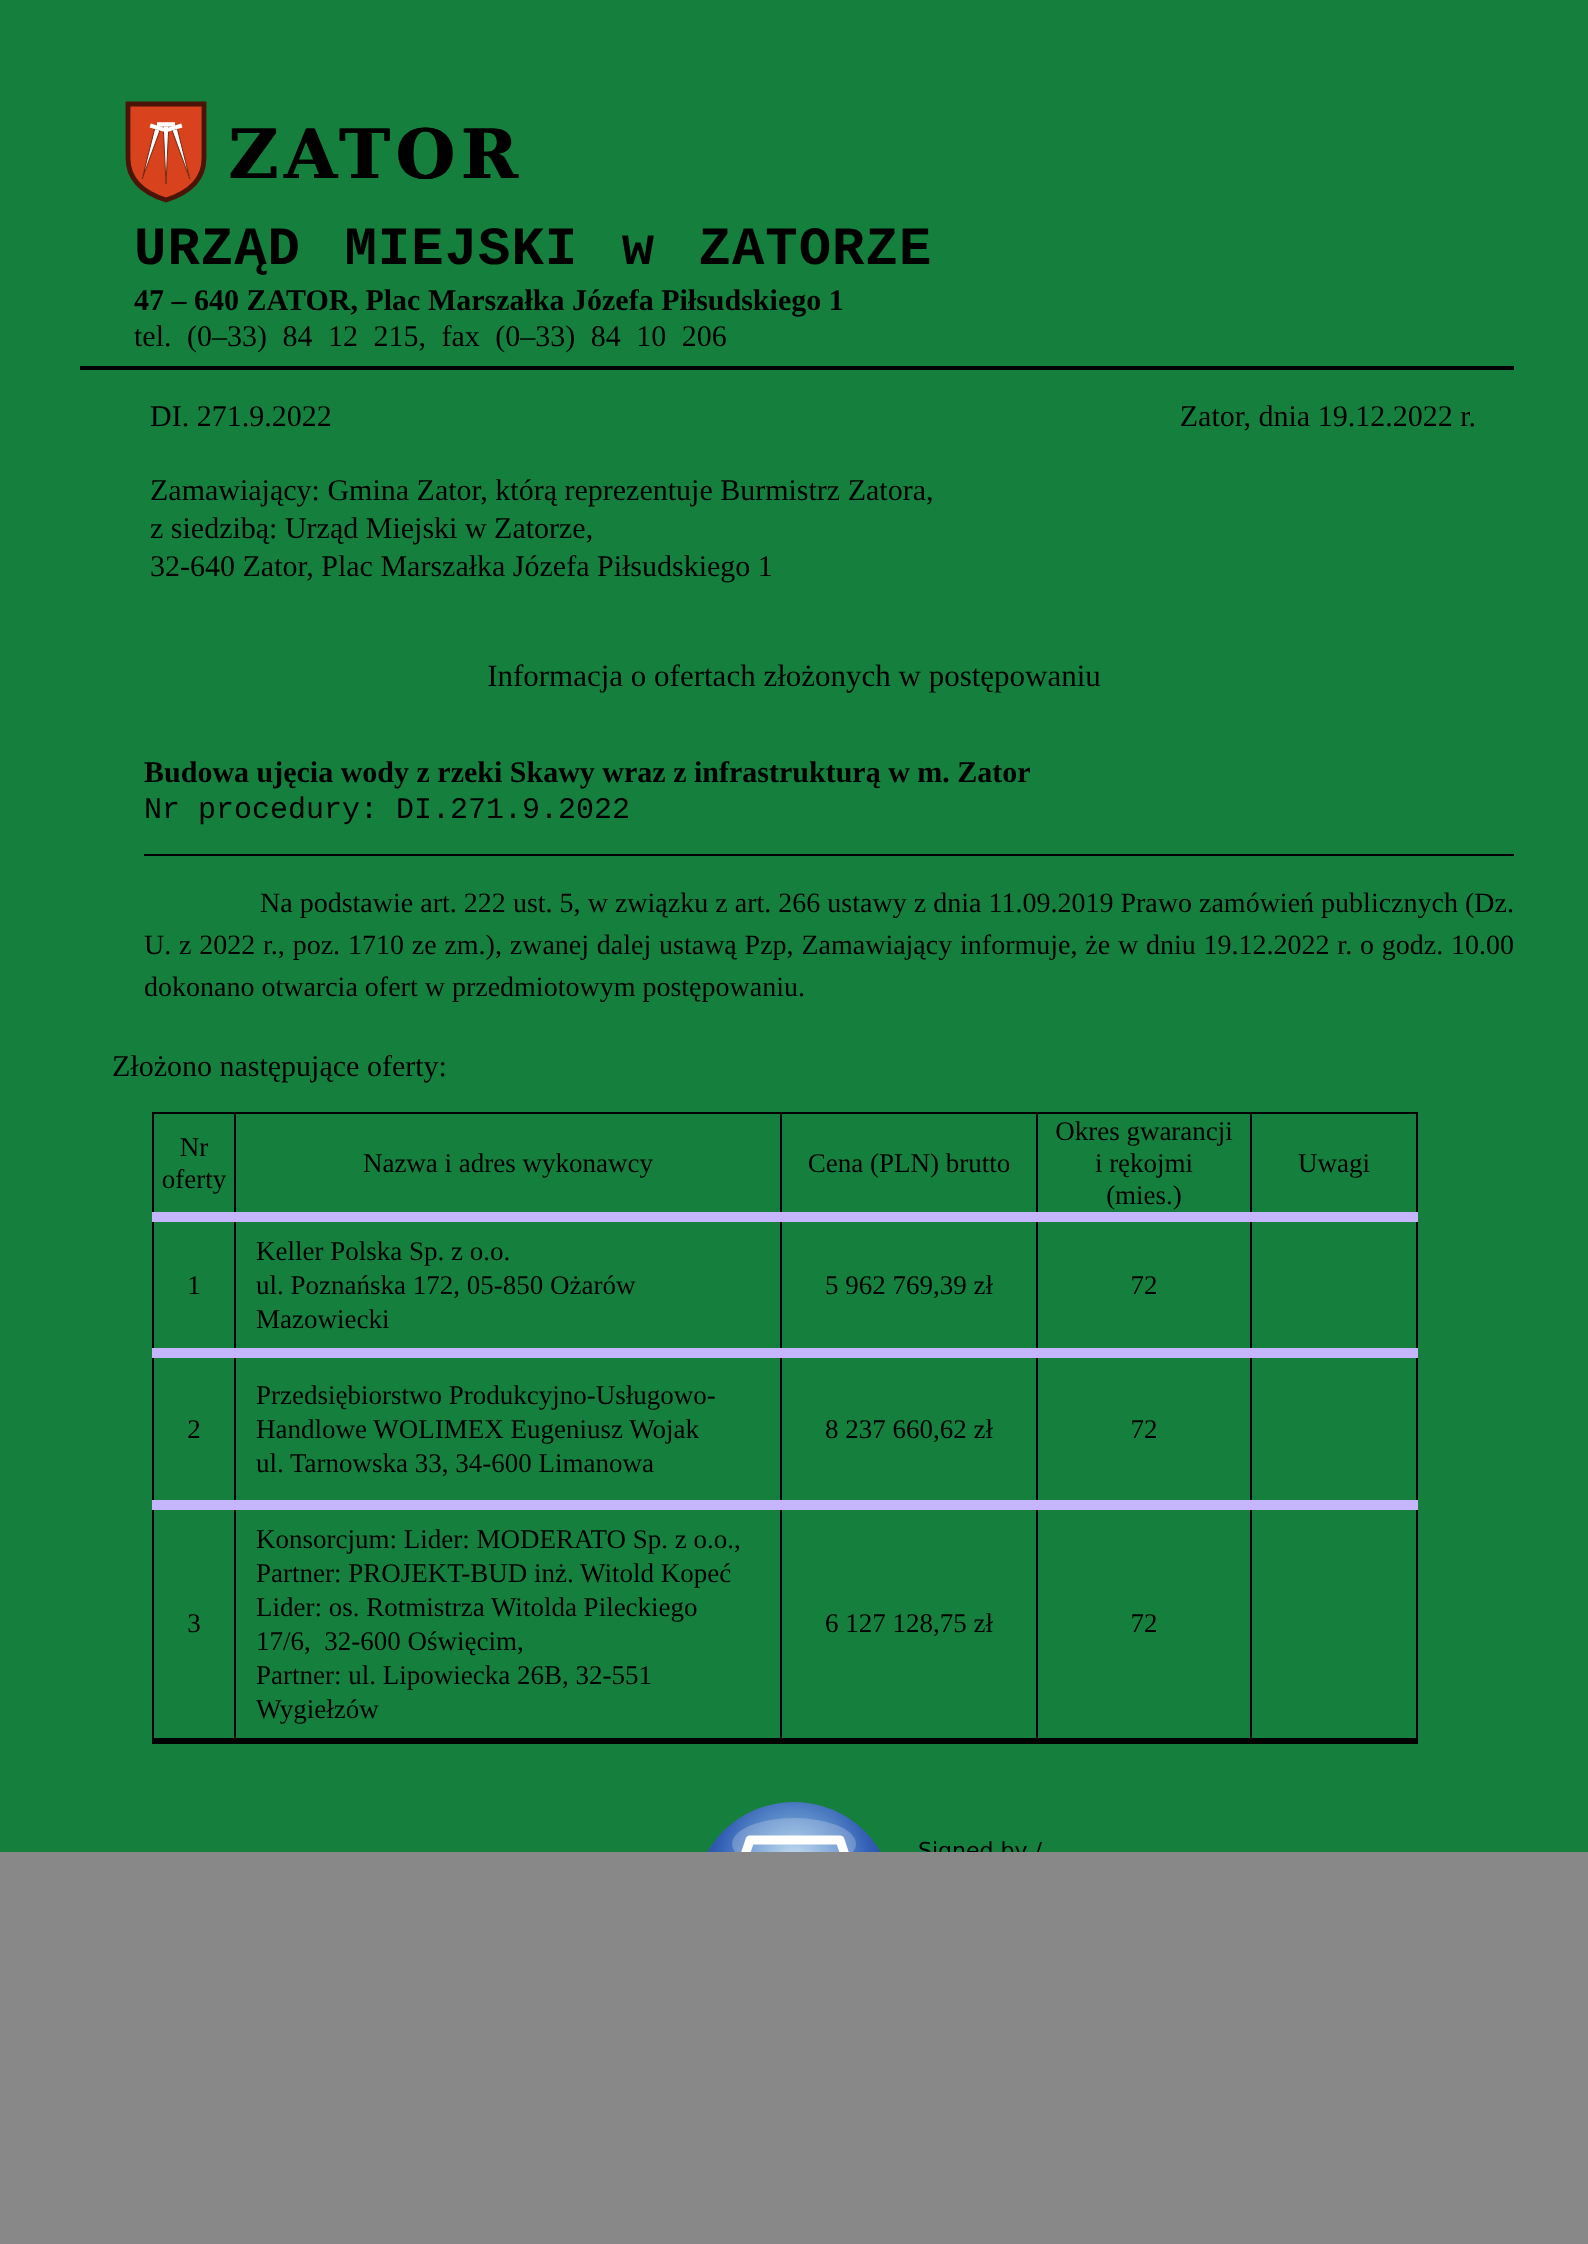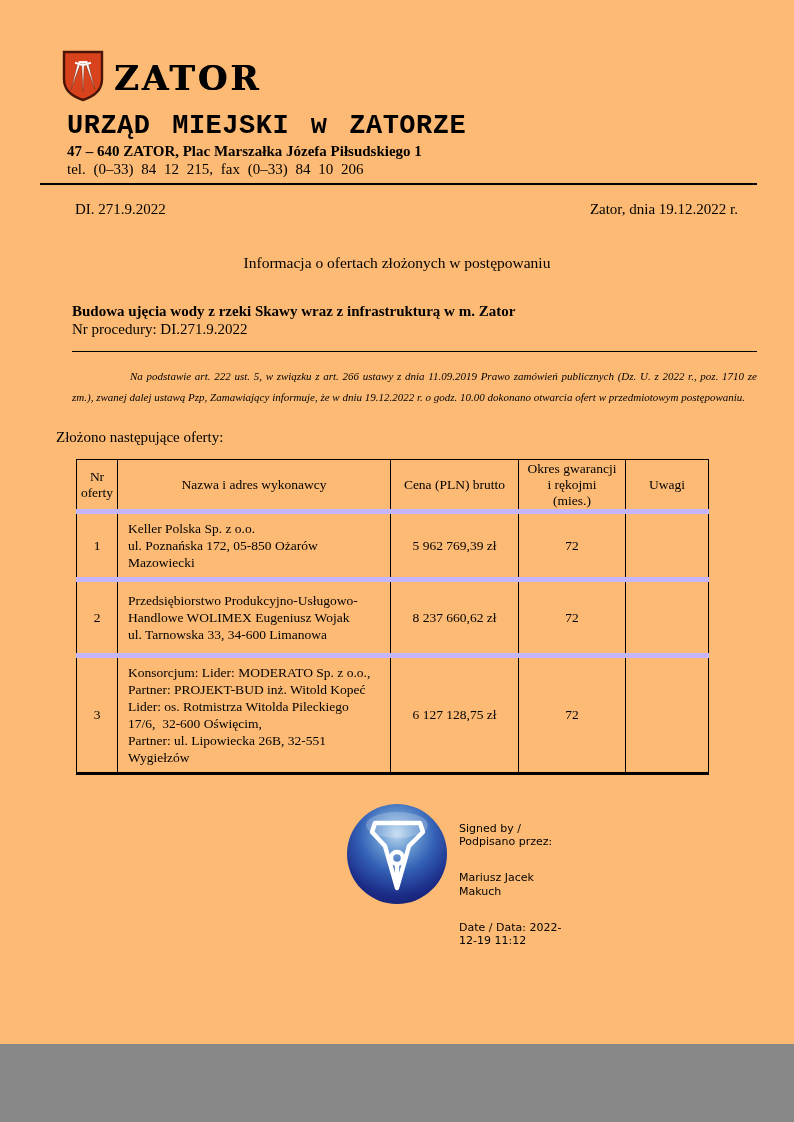--- a/index.html
+++ b/index.html
@@ -1,21 +1,21 @@
 <!DOCTYPE html>
 <html><head>
 <meta charset="utf-8">
 <style>
   * { margin:0; padding:0; box-sizing:border-box; }
   html,body { background:#888; }
   .page {
     position:relative;
-    width:794px; height:1044px;
+    width:794px; height:926px;
     margin:0 auto;
-    background:#fdba74;
+    background:#15803d;
     color:#000;
     font-family:"Liberation Serif", serif;
     overflow:hidden;
   }
   
   .header { margin:50px 37px 0 40px; border-bottom:2px solid #000; padding-bottom:3px; }
   .logo-row { display:flex; align-items:flex-start; margin-left:22px; }
   .crest { width:42px; height:52px; }
   .wordmark {
     font-family:"DejaVu Serif", serif;
@@ -33,26 +33,26 @@
   .office-phone   { margin:1px 0 2px 27px; font-size:15px; font-weight:normal; word-spacing:4px; }
   
   .ref-row { display:flex; justify-content:space-between; margin:16px 56px 0 75px; font-size:15px; }
   
   .buyer { margin:19px 56px 0 75px; font-size:15px; line-height:19px; white-space:pre-line; }
   
   .doc-title { margin-top:36px; text-align:center; font-size:15.5px; }
   
   .subject { margin:31px 37px 0 72px; border-bottom:1px solid #000; padding-bottom:13px; }
   .subject-name { font-size:15px; font-weight:bold; }
-  .subject-proc { font-size:15px; margin-top:1px; }
+  .subject-proc { font-size:15px; margin-top:1px;font-family:Liberation Mono, monospace; }
   
   .body-par {
     margin:14px 37px 0 72px;
-    font-size:11px; line-height:21px;
-    text-align:justify; text-indent:58px;font-style:italic;
+    font-size:14px; line-height:21px;
+    text-align:justify; text-indent:58px;
   }
   .offers-intro { margin:21px 0 0 56px; font-size:15px; }
   
   table.offers {
     margin:13px 0 0 76px;
     border-collapse:collapse;
     width:632px;
     font-size:13.5px;
     table-layout:fixed;
   }
@@ -115,20 +115,23 @@
     <div class="office-name">URZĄD  MIEJSKI  w ZATORZE</div>
     <div class="office-address">47 – 640 ZATOR,  Plac Marszałka Józefa Piłsudskiego 1</div>
     <div class="office-phone">tel.   (0–33)  84 12  215,  fax   (0–33)  84 10 206</div>
   </div>
 
   <div class="ref-row">
     <span>DI. 271.9.2022</span>
     <span>Zator, dnia 19.12.2022 r.</span>
   </div>
 
+  <div class="buyer">Zamawiający: Gmina Zator, którą reprezentuje Burmistrz Zatora,
+z siedzibą: Urząd Miejski w Zatorze,
+32-640 Zator, Plac Marszałka Józefa Piłsudskiego 1</div>
 
   <div class="doc-title">Informacja o ofertach złożonych w postępowaniu</div>
 
   <div class="subject">
     <div class="subject-name">Budowa ujęcia wody z rzeki Skawy wraz z infrastrukturą w m. Zator</div>
     <div class="subject-proc">Nr procedury: DI.271.9.2022</div>
   </div>
 
   <div class="body-par">Na podstawie art. 222 ust. 5, w związku z art. 266 ustawy z dnia 11.09.2019 Prawo zamówień publicznych (Dz. U. z 2022 r., poz. 1710 ze zm.), zwanej dalej ustawą Pzp, Zamawiający informuje, że w dniu 19.12.2022 r. o godz. 10.00 dokonano otwarcia ofert w przedmiotowym postępowaniu.</div>
 

